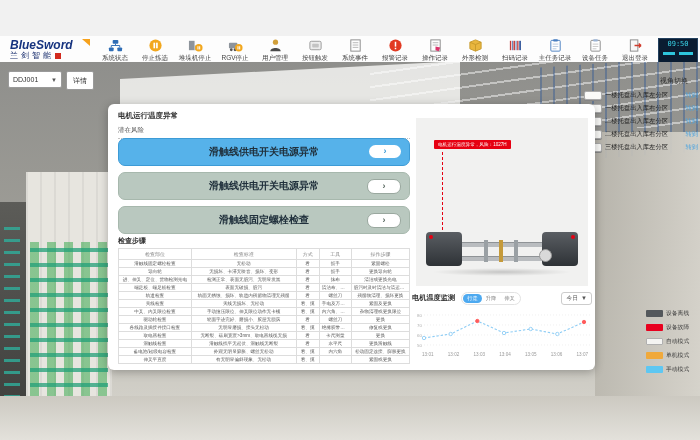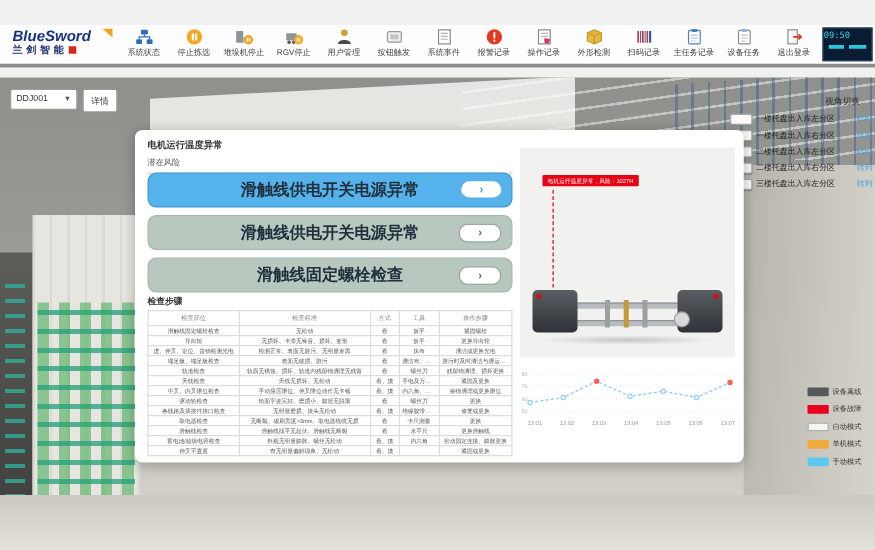--- a/index.html
+++ b/index.html
@@ -1,29 +1,29 @@
 <!DOCTYPE html>
 <html><head>
 <meta charset="utf-8">
 <style>
   html,body{margin:0;padding:0;background:#fff;font-family:"Liberation Sans","DejaVu Sans",sans-serif;}
   .screen{position:relative;width:700px;height:440px;overflow:hidden;background:#f1f1f1;}
   
   .topstrip{position:absolute;left:0;top:0;width:700px;height:28px;background:#f1f1f1;}
-  .toolbar{position:absolute;left:0;top:20px;width:700px;height:34px;background:#fdfdfd;border-bottom:3px solid #8b8b8b;box-sizing:border-box;}
+  .toolbar{position:absolute;left:0;top:36px;width:700px;height:34px;background:#fdfdfd;border-bottom:3px solid #8b8b8b;box-sizing:border-box;}
   .logo{position:absolute;left:10px;top:3px;width:90px;}
   .logo-en{font-size:12px;font-weight:bold;font-style:italic;color:#16337f;letter-spacing:0;line-height:12px;}
   .logo-flag{position:absolute;left:72px;top:0;width:0;height:0;border-left:8px solid transparent;border-top:7px solid #f6a21d;}
-  .logo-cn{font-size:8px;font-weight:bold;color:#1a2f6e;letter-spacing:3px;line-height:10px;}
+  .logo-cn{font-size:8px;font-weight:normal;color:#1a2f6e;letter-spacing:3px;line-height:10px;}
   .logo-seal{display:inline-block;width:6px;height:6px;background:#d22a1e;vertical-align:middle;margin-left:1px;}
   .tb-items{position:absolute;left:95px;top:2px;width:560px;height:30px;display:flex;justify-content:space-between;}
   .tb-item{width:44px;display:flex;flex-direction:column;align-items:center;cursor:pointer;}
   .tb-item svg{width:15px;height:15px;}
   .tb-label{font-size:6.5px;color:#444;white-space:nowrap;margin-top:1px;}
-  .clock{position:absolute;right:2px;top:2px;width:40px;height:27px;background:#0a1c31;border:1px solid #23405e;box-sizing:border-box;text-align:left;}
+  .clock{position:absolute;right:2px;top:2px;width:40px;height:27px;background:#0a1c31;border:1px solid #23405e;box-sizing:border-box;text-align:center;}
   .clock-time{color:#39d4e8;font-size:7px;font-family:"DejaVu Sans Mono",monospace;line-height:10px;}
   .clock-bars{margin:3px auto 0;width:30px;height:3px;background:linear-gradient(90deg,#2ec6dd 0 12px,transparent 12px 16px,#2ec6dd 16px 30px);}
   
   .scene{position:absolute;left:0;top:62px;width:700px;height:378px;overflow:hidden;
     background:linear-gradient(180deg,#8f8f8c 0%,#9d9c96 42%,#c4c2ba 72%,#dbd9d2 100%);}
   .sc{position:absolute;}
   .sc-roof{left:120px;top:8px;width:340px;height:62px;background:#f4f4f2;opacity:.85;transform:skewY(-3deg);}
   .sc-streaks{right:0;top:0;width:330px;height:66px;background:repeating-linear-gradient(172deg,transparent 0 11px,rgba(255,255,255,.85) 11px 13px);opacity:.55;}
   .sc-racks-top{right:0;top:0;width:160px;height:95px;background:repeating-linear-gradient(90deg,rgba(42,84,148,.5) 0 2px,transparent 2px 13px);transform:skewY(-4deg);opacity:.8;}
   .sc-left-dark{left:0;top:140px;width:26px;height:238px;background:linear-gradient(180deg,#5c5c58,#3c3c3a);}
@@ -47,21 +47,21 @@
   .vs-label{font-size:6.3px;color:#1d1d1d;white-space:nowrap;}
   .vs-link{font-size:6.3px;color:#4aa3e0;margin-left:auto;cursor:pointer;white-space:nowrap;}
   
   .modal{position:absolute;left:108px;top:42px;width:487px;height:266px;background:#fff;border-radius:6px;box-shadow:0 2px 10px rgba(0,0,0,.28);}
   .m-title{position:absolute;left:10px;top:7px;font-size:7.5px;font-weight:bold;color:#333;}
   .m-risk{position:absolute;left:10px;top:22px;width:292px;font-size:6.5px;color:#555;border-bottom:1px dotted #c2c2c2;padding-bottom:3px;}
   .banners{position:absolute;left:10px;top:34px;width:292px;}
   .banner{position:relative;height:26px;border-radius:7px;margin-bottom:6px;display:flex;align-items:center;justify-content:center;cursor:pointer;}
   .banner.high{background:#56b2ea;border:1px solid #3d9bd6;}
   .banner.low{background:#b9c8bf;border:1px solid #a7b8ad;}
-  .banner-label{font-size:13px;font-weight:bold;color:#20303c;}
+  .banner-label{font-size:10px;font-weight:bold;color:#20303c;}
   .banner-pill{position:absolute;right:8px;top:6px;width:32px;height:13px;background:#fff;border-radius:7px;display:flex;align-items:center;justify-content:center;}
   .banner.high .banner-pill{color:#3d9bd6;}
   .banner.low .banner-pill{color:#5a6a62;border:1px solid #9aa89f;}
   .banner-chev{font-size:9px;line-height:9px;font-weight:bold;}
   .m-steps{position:absolute;left:10px;top:132px;font-size:7px;font-weight:bold;color:#333;}
   .check-table{position:absolute;left:10px;top:144px;width:292px;border-collapse:collapse;table-layout:fixed;}
   .check-table th{font-size:5px;color:#888;font-weight:normal;border:1px solid #ddd;padding:2px 1px;}
   .check-table td{font-size:4.6px;color:#555;border:1px solid #ddd;padding:1px 2px;text-align:center;overflow:hidden;white-space:nowrap;text-overflow:ellipsis;}
   
   .render-area{position:absolute;left:308px;top:14px;width:172px;height:168px;background:#f1f1f0;}
@@ -430,20 +430,32 @@
             <div class="sh-dot" style="left:3px;top:3px"></div>
           </div>
           <div class="sh-block r">
             <div class="sh-dot" style="right:3px;top:3px"></div>
             <div class="sh-motor"></div>
           </div>
         </div>
       </div>
 
       <div class="chart-block">
+        <div class="chart-head">
+          <span class="chart-title">电机温度监测</span>
+          <span class="pill-group" id="pill-group">
+              <span class="pill active">行走</span>
+              <span class="pill">升降</span>
+              <span class="pill">伸叉</span>
+            </span>
+          <span class="range-select">
+            <span>今日</span>
+            <span class="caret">▼</span>
+          </span>
+        </div>
         <svg class="chart-svg" id="chart-svg" viewBox="0 0 178 46">
             <line x1="12" y1="39" x2="178" y2="39" stroke="#e6e6e6" stroke-width="0.6" stroke-dasharray="1,2"></line>
             <text x="10" y="40.6" font-size="4.4" fill="#b0b0b0" text-anchor="end">50</text>
             <line x1="12" y1="29" x2="178" y2="29" stroke="#e6e6e6" stroke-width="0.6" stroke-dasharray="1,2"></line>
             <text x="10" y="30.6" font-size="4.4" fill="#b0b0b0" text-anchor="end">60</text>
             <line x1="12" y1="19" x2="178" y2="19" stroke="#e6e6e6" stroke-width="0.6" stroke-dasharray="1,2"></line>
             <text x="10" y="20.6" font-size="4.4" fill="#b0b0b0" text-anchor="end">70</text>
             <line x1="12" y1="9" x2="178" y2="9" stroke="#e6e6e6" stroke-width="0.6" stroke-dasharray="1,2"></line>
             <text x="10" y="10.6" font-size="4.4" fill="#b0b0b0" text-anchor="end">80</text>
             <polyline fill="none" stroke="#8ecdf5" stroke-width="1.1" stroke-dasharray="2.4,1.8" points="12,32 38.66666666666667,28 65.33333333333334,15 92,27 118.66666666666667,23 145.33333333333334,28 172,16"></polyline>

